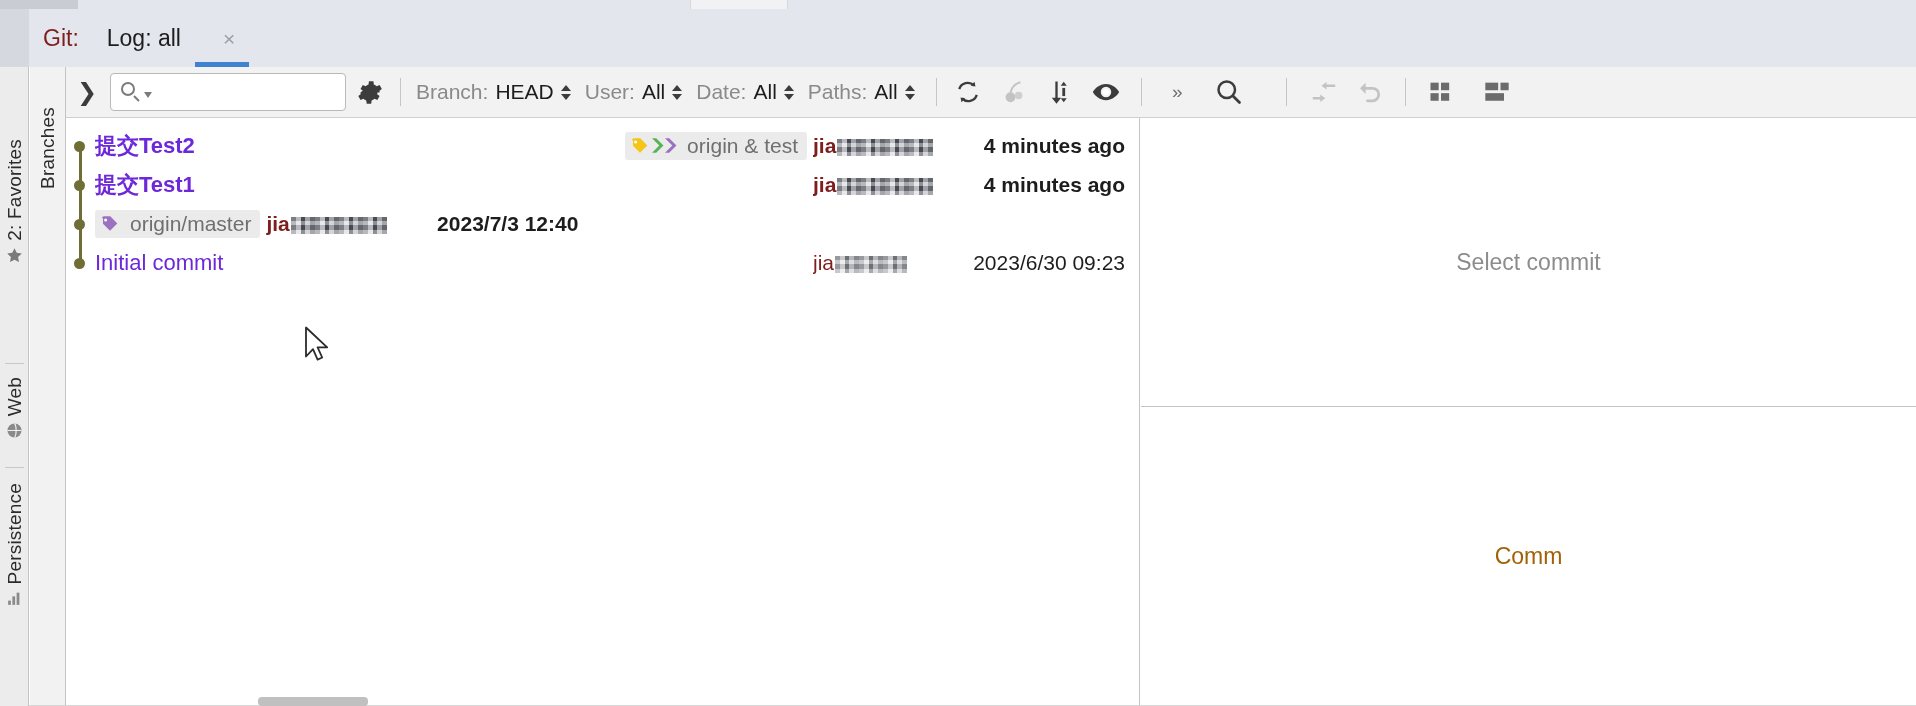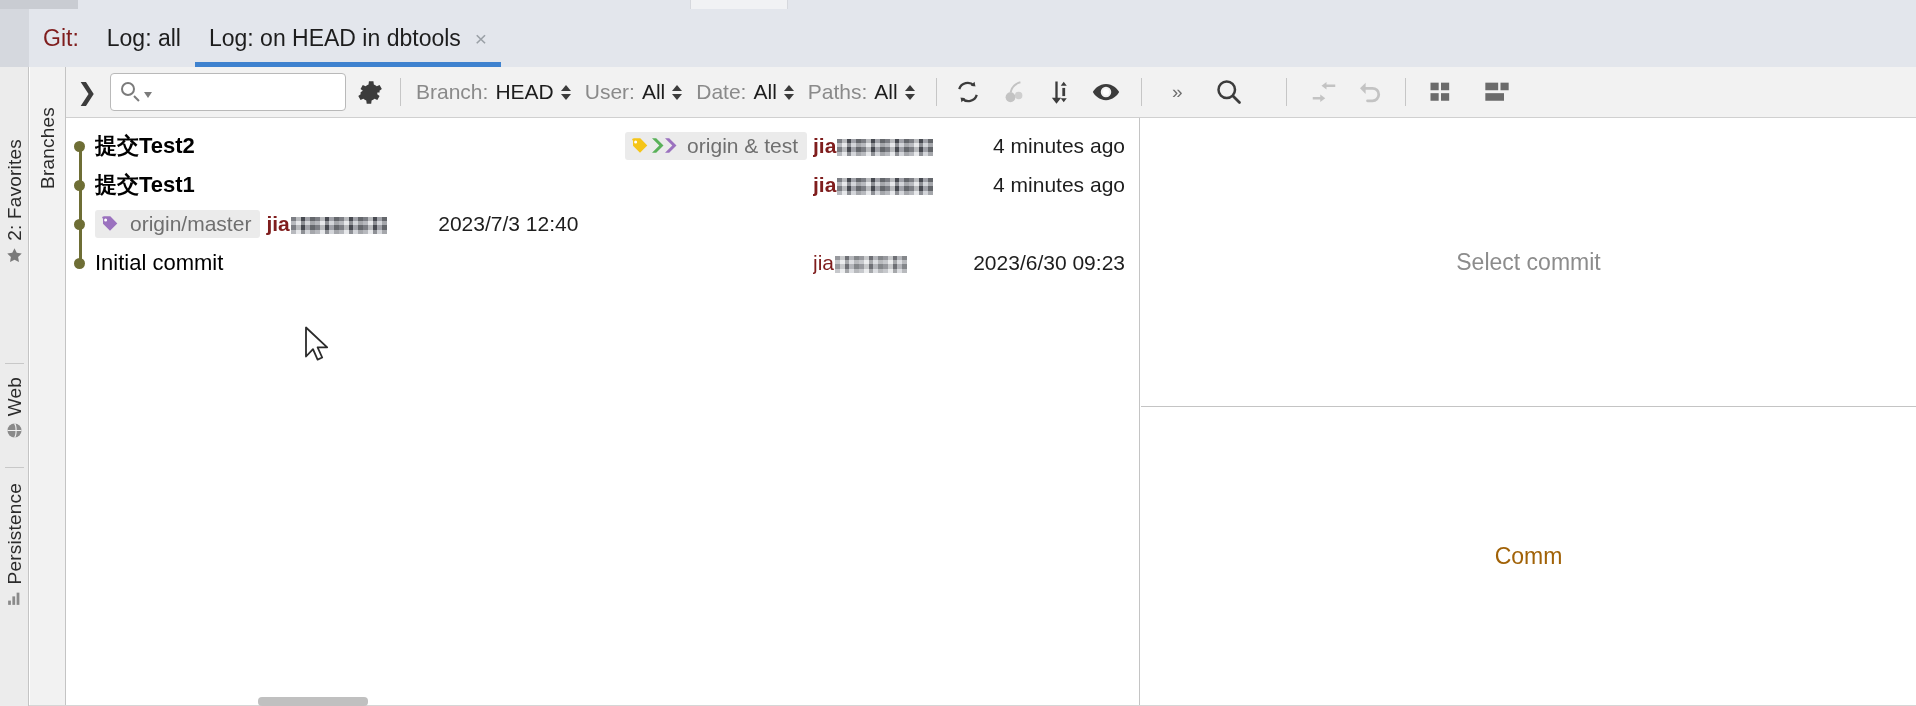--- a/index.html
+++ b/index.html
@@ -56,33 +56,33 @@
   .updown i.d{border-top:6px solid #3c3c3c;}
   .tbtn{width:46px;height:46px;display:flex;align-items:center;justify-content:center;}
   .chev2{color:#6f6f6f;font-size:19px;letter-spacing:-1px;}
 
   
   .logpane{position:absolute;left:66px;top:118px;width:1074px;height:588px;background:#ffffff;border-right:1px solid #c4c4c4;box-sizing:border-box;overflow:hidden;}
   .row{position:relative;height:39px;display:flex;align-items:center;}
   .graphcell{position:relative;width:29px;height:39px;flex:0 0 29px;}
   .gdot{position:absolute;left:8px;top:15px;width:11px;height:11px;border-radius:50%;background:#6e6e35;}
   .gline{position:absolute;left:12.5px;width:3px;background:#6e6e35;}
-  .subject{flex:1 1 auto;font-size:22px;white-space:nowrap;overflow:hidden;color:#000000;}
+  .subject{flex:1 1 auto;font-size:22px;white-space:nowrap;overflow:hidden;color:#6d28d9;}
   .subject.b{font-weight:bold;}
   .refchip{display:inline-flex;align-items:center;background:#ebebeb;border-radius:3px;padding:2px 9px 2px 6px;margin-right:6px;}
   .refchip .rtext{color:#6f6f6f;font-size:21px;margin-left:7px;white-space:nowrap;}
   .author{width:144px;flex:0 0 144px;font-size:21px;font-weight:bold;position:relative;overflow:hidden;white-space:nowrap;}
   .author .vis{color:#7f1d1d;}
   .redact{display:inline-block;height:17px;vertical-align:-3px;margin-left:1px;
      background-image:
        repeating-linear-gradient(90deg,#8c8f96 0 5px,#d8dade 5px 10px,#4a4d55 10px 14px,#b9bcc4 14px 19px,#6e7178 19px 24px),
        repeating-linear-gradient(0deg,rgba(255,255,255,.35) 0 4px,rgba(0,0,0,.16) 4px 9px);
      background-blend-mode:overlay;filter:blur(.4px);opacity:.95;}
   .date{width:168px;flex:0 0 168px;text-align:right;padding-right:14px;font-size:21px;white-space:nowrap;}
-  .date.b{font-weight:normal;}
+  .date.b{font-weight:bold;}
 
   
   .detail{position:absolute;left:1141px;top:118px;width:775px;height:588px;background:#ffffff;}
   .detail .selectmsg{position:absolute;left:0;right:0;top:0;height:288px;display:flex;align-items:center;justify-content:center;color:#8c8c8c;font-size:23px;}
   .detail .hsep{position:absolute;left:0;right:0;top:288px;height:1px;background:#c4c4c4;}
   .detail .commitmsg{position:absolute;left:0;right:0;top:289px;bottom:0;display:flex;align-items:center;justify-content:center;color:#a16207;font-size:23px;}
 
   
   .cursor{position:absolute;left:304px;top:326px;width:26px;height:38px;pointer-events:none;}
   .hscroll{position:absolute;left:258px;bottom:0;width:110px;height:9px;background:#c0c0c0;border-radius:4px;}
@@ -100,21 +100,20 @@
   </div>
 
   <div class="tabbar">
     <div class="leftpad"></div>
     <div class="tabs">
       <div class="tablabel">Git:</div>
       <div class="tab">
         <span class="txt">Log: all</span>
       </div>
       <div class="tab active">
-        <span class="txt">Log: on HEAD in dbtools</span>
         <span class="closex">×</span>
       </div>
     </div>
   </div>
 
   <div class="leftstrip">
     <div class="vitem" style="top:72px;">
       <span class="vtext">2: Favorites</span>
       <span class="vicon">
         <svg width="17" height="17" viewBox="0 0 16 16">

